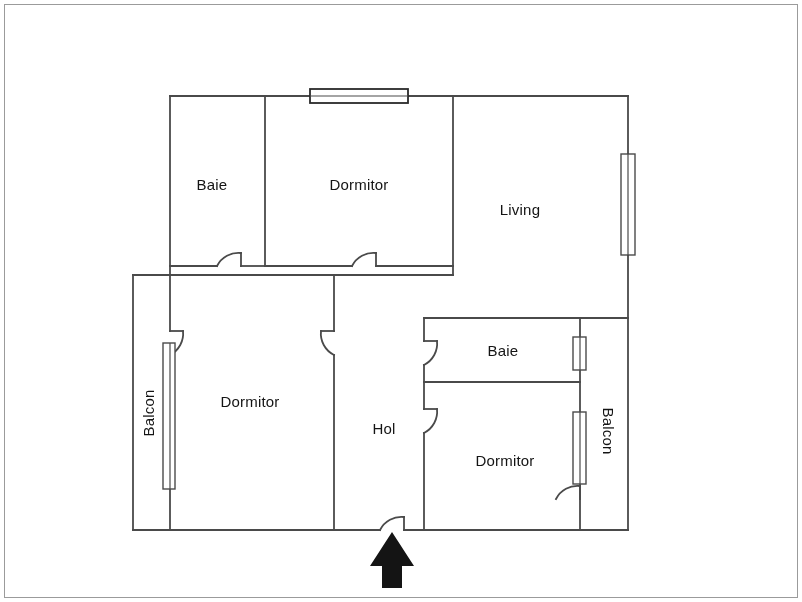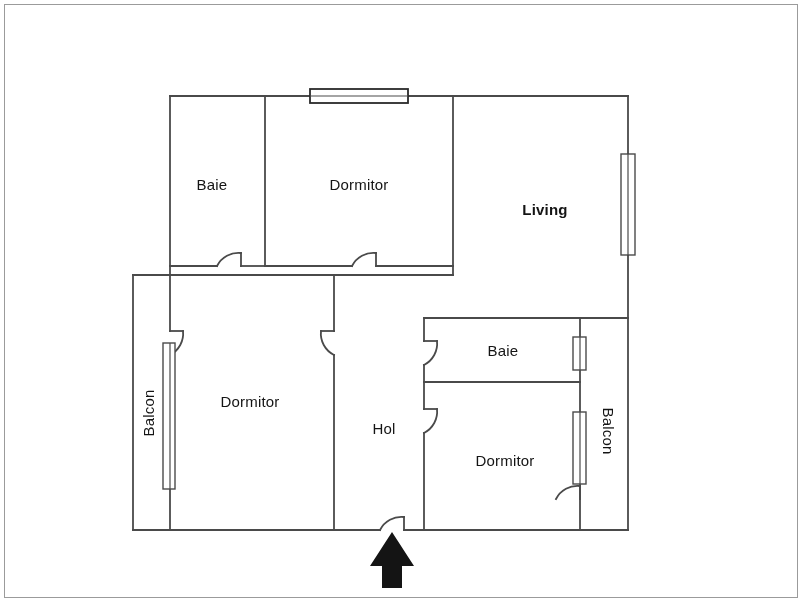--- a/index.html
+++ b/index.html
@@ -153,21 +153,21 @@
 
     <g>
       <polygon fill="#141414" points="392,532 414,566 402,566 402,588 382,588 382,566 370,566"></polygon>
     </g>
   </svg>
 
   <div class="room-label" style="left:212px; top:184px;">Baie</div>
 
   <div class="room-label" style="left:359px; top:184px;">Dormitor</div>
 
-  <div class="room-label" style="left:545px; top:209px;font-weight:bold;">Living</div>
+  <div class="room-label" style="left:520px; top:209px;">Living</div>
 
   <div class="room-label vert-up" style="left:148px; top:413px;">Balcon</div>
 
   <div class="room-label" style="left:250px; top:401px;">Dormitor</div>
 
   <div class="room-label" style="left:384px; top:428px;">Hol</div>
 
   <div class="room-label" style="left:503px; top:350px;">Baie</div>
 
   <div class="room-label" style="left:505px; top:460px;">Dormitor</div>

